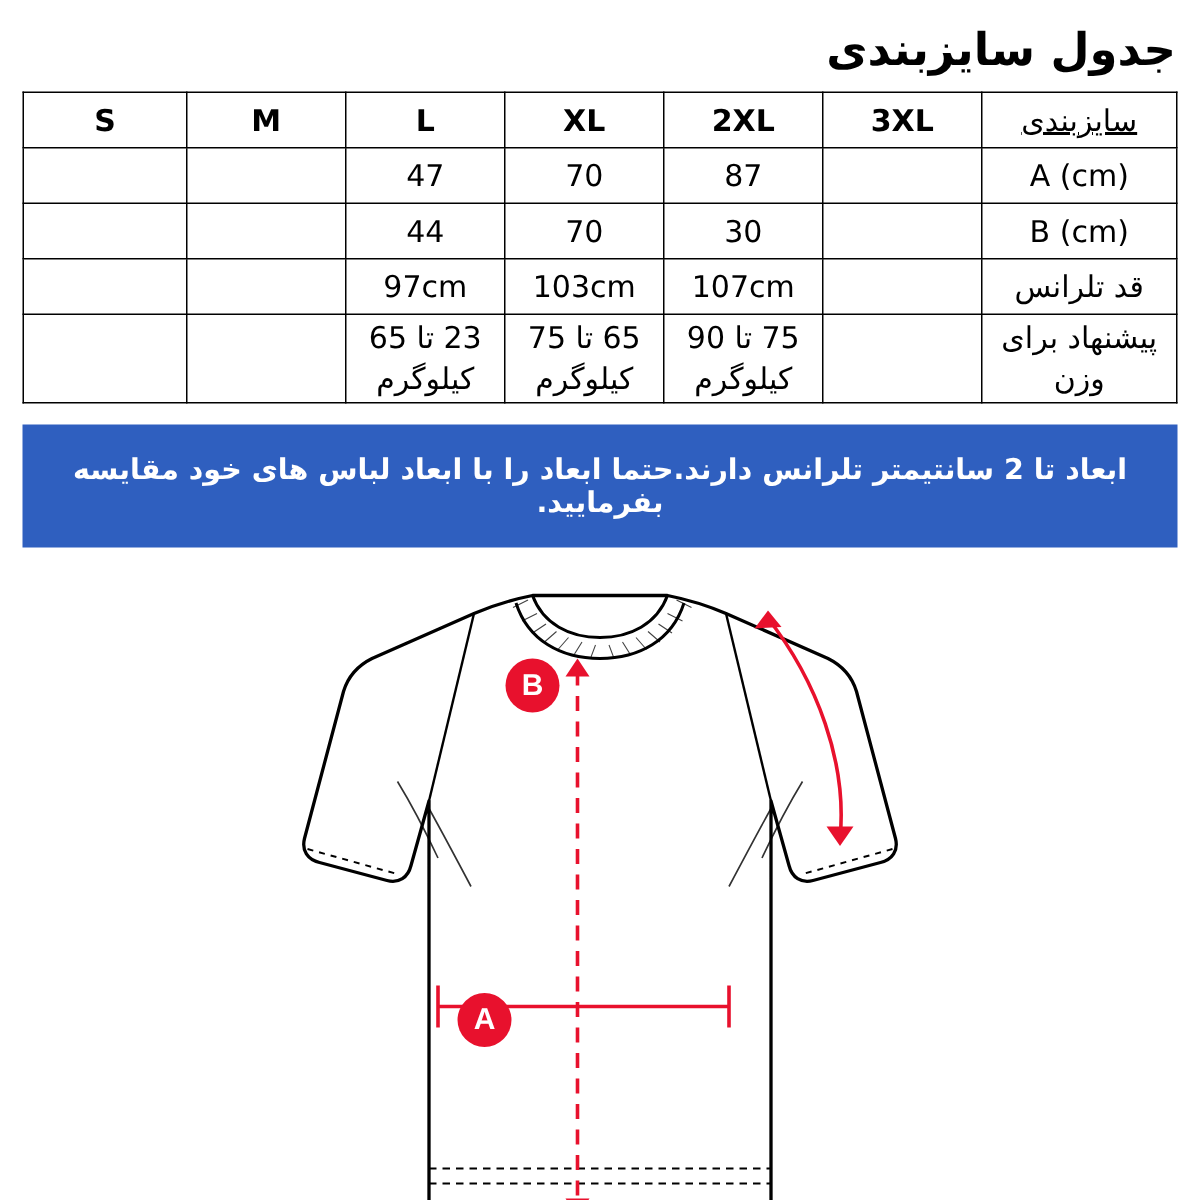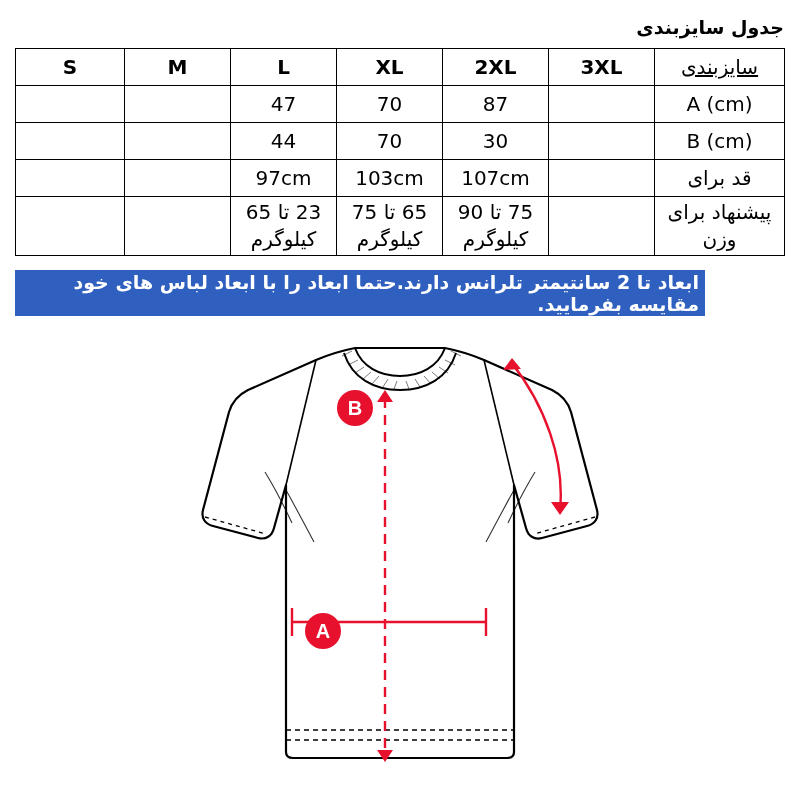--- a/index.html
+++ b/index.html
@@ -15,21 +15,21 @@
     overflow: hidden;
   }
   .page {
     position: relative;
     width: 800px;
     height: 800px;
     box-sizing: border-box;
   }
   .title {
     text-align: right;
-    font-size: 19px;
+    font-size: 30px;
     font-weight: bold;
     direction: rtl;
     padding: 16px 16px 10px 16px;
     letter-spacing: -0.5px;
   }
   table.size-table {
     width: 770px;
     margin: 0 15px;
     border-collapse: collapse;
     table-layout: fixed;
@@ -61,28 +61,28 @@
   col.c-label { width: 130px; }
   col.c-size  { width: 106px; }
   .tall {
     height: 70px;
     line-height: 1.35;
     font-size: 18px;
     direction: rtl;
   }
   .note {
     margin: 14px 15px 0 15px;
-    width: 690px;
+    width: 770px;
     background: #2f5fbf;
     color: #ffffff;
     direction: rtl;
-    text-align: right;
+    text-align: center;
     font-size: 19px;
     font-weight: bold;
-    padding: 1px 6px;
+    padding: 19px 6px;
     box-sizing: border-box;
   }
   .figure {
     position: relative;
     width: 800px;
     height: 460px;
     margin-top: 4px;
   }
   .figure svg {
     display: block;
@@ -144,21 +144,21 @@
       <tr>
         <td class="rowlabel">B (cm)</td>
         <td></td>
         <td>30</td>
         <td>70</td>
         <td>44</td>
         <td></td>
         <td></td>
       </tr>
       <tr>
-        <td class="rowlabel">قد برای</td>
+        <td class="rowlabel">قد تلرانس</td>
         <td></td>
         <td>107cm</td>
         <td>103cm</td>
         <td>97cm</td>
         <td></td>
         <td></td>
       </tr>
       <tr>
         <td class="rowlabel tall">پیشنهاد برای وزن</td>
         <td class="tall"></td>

